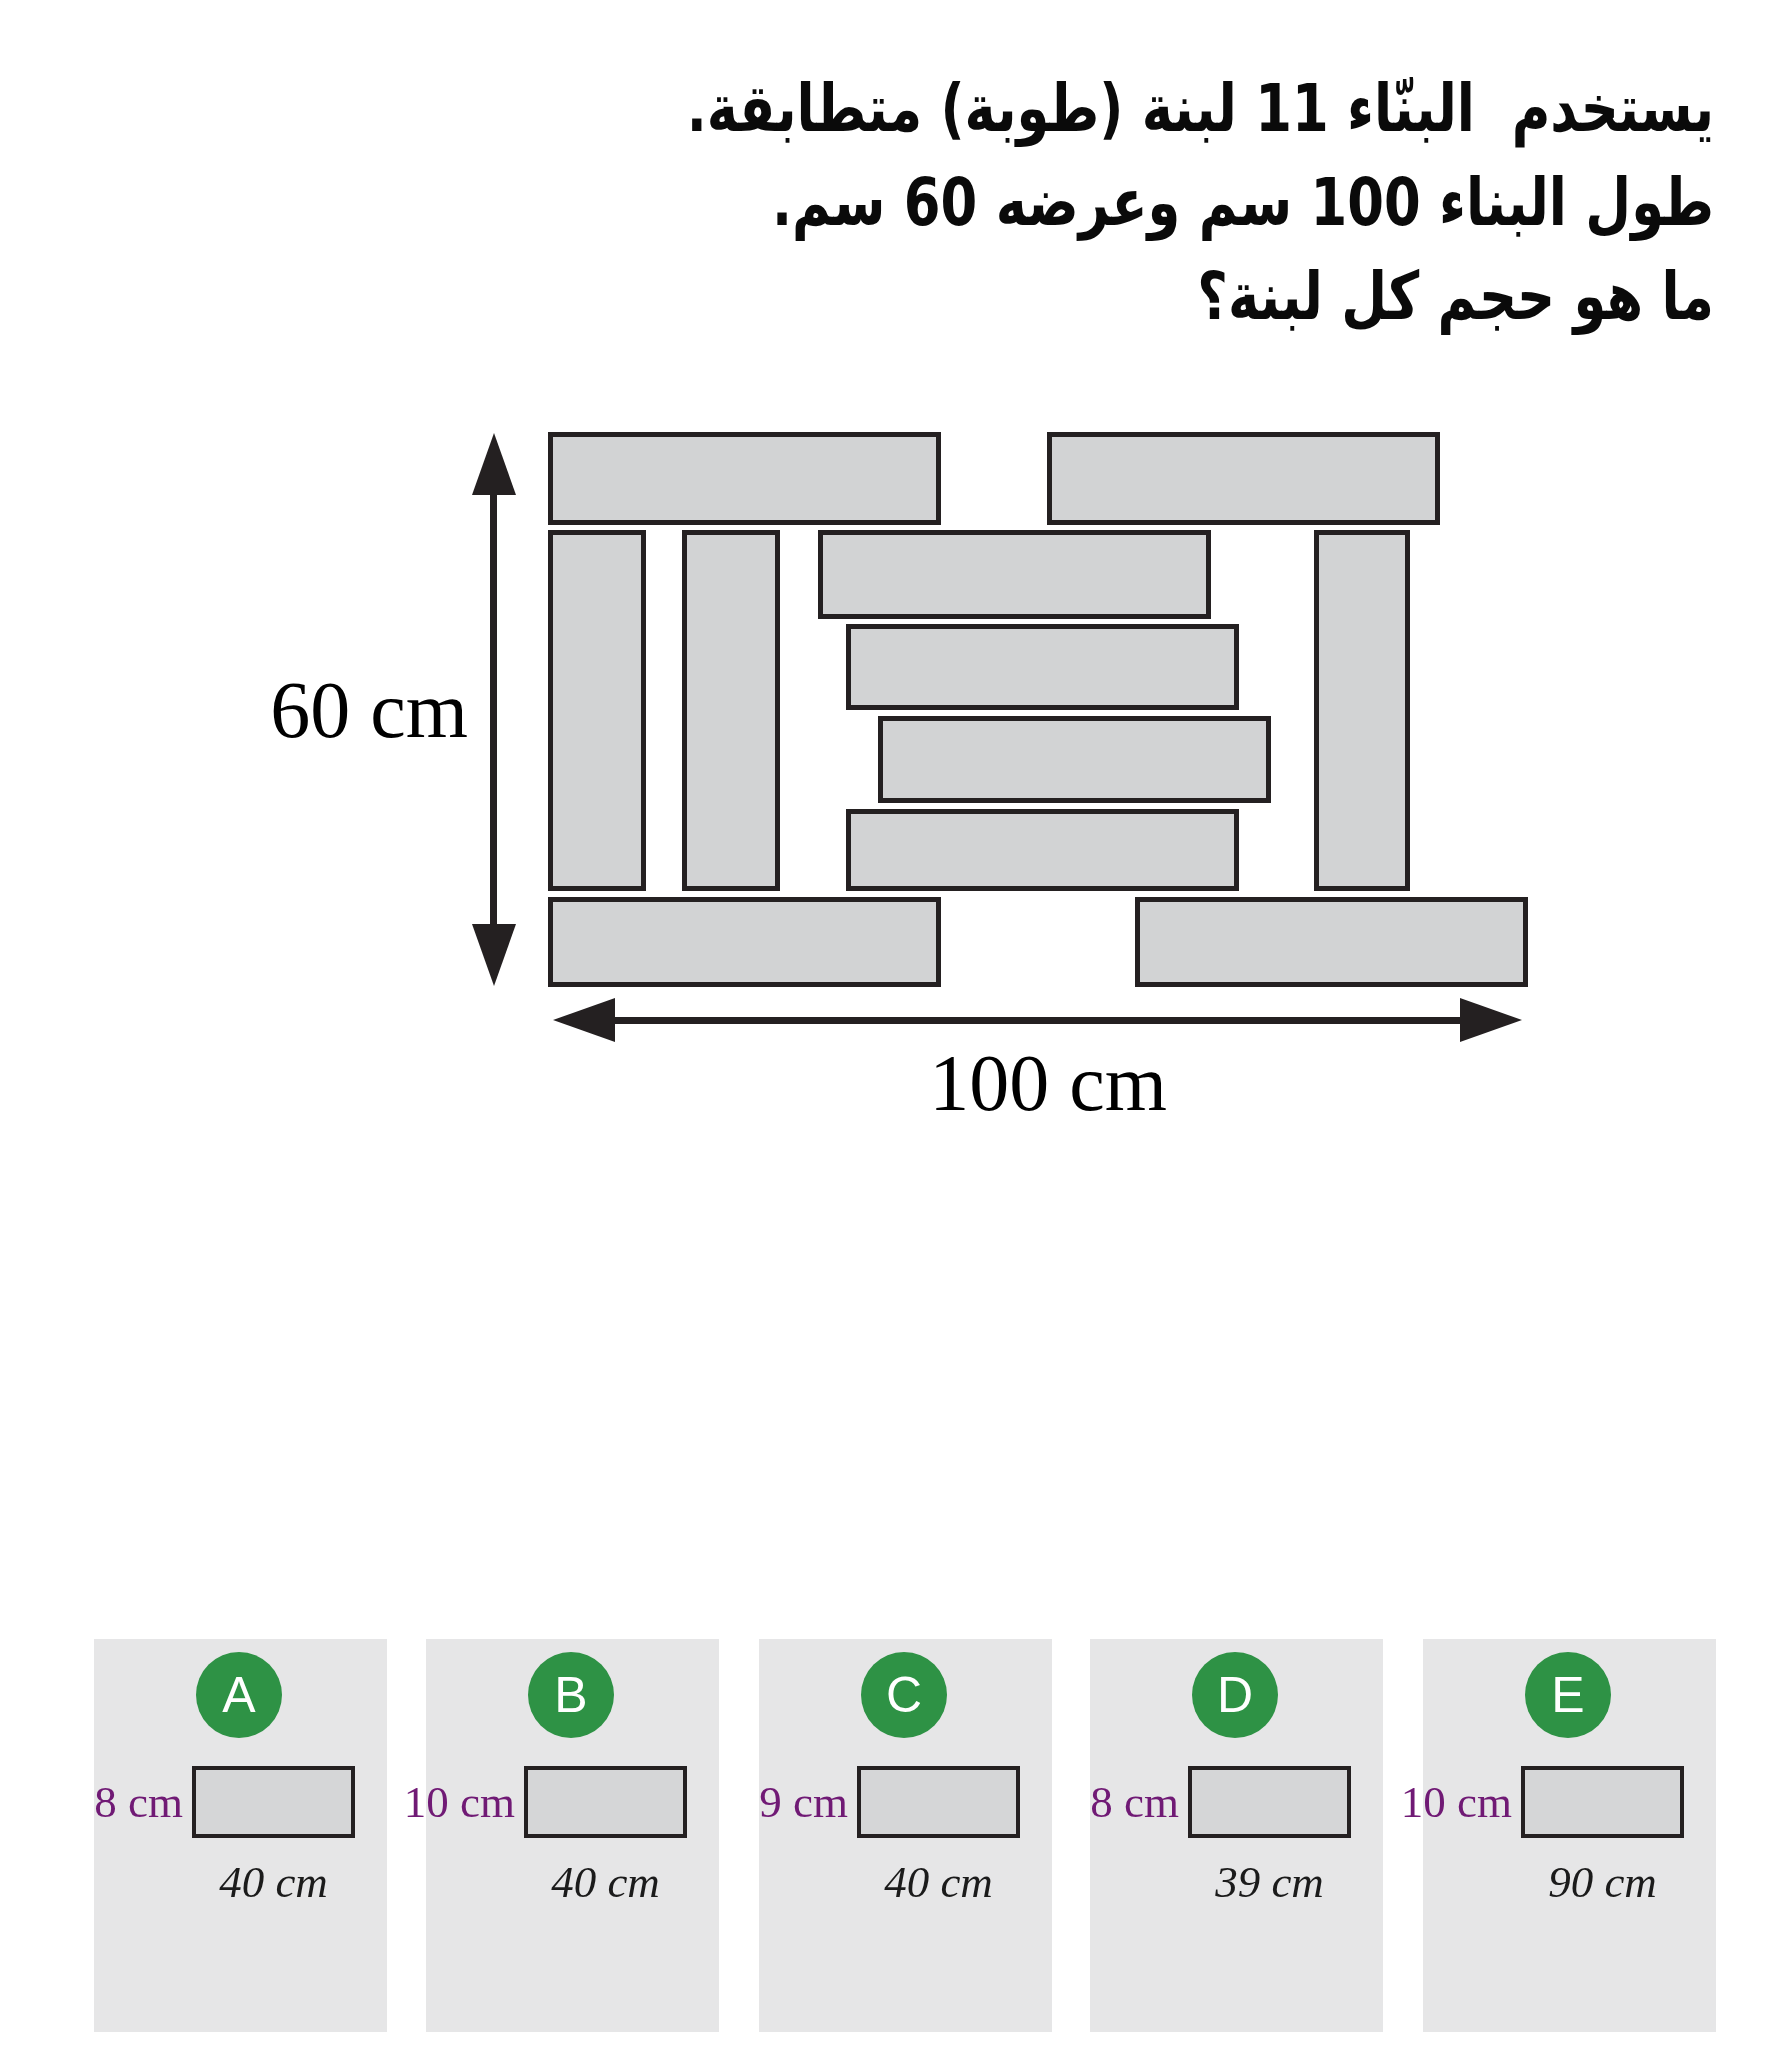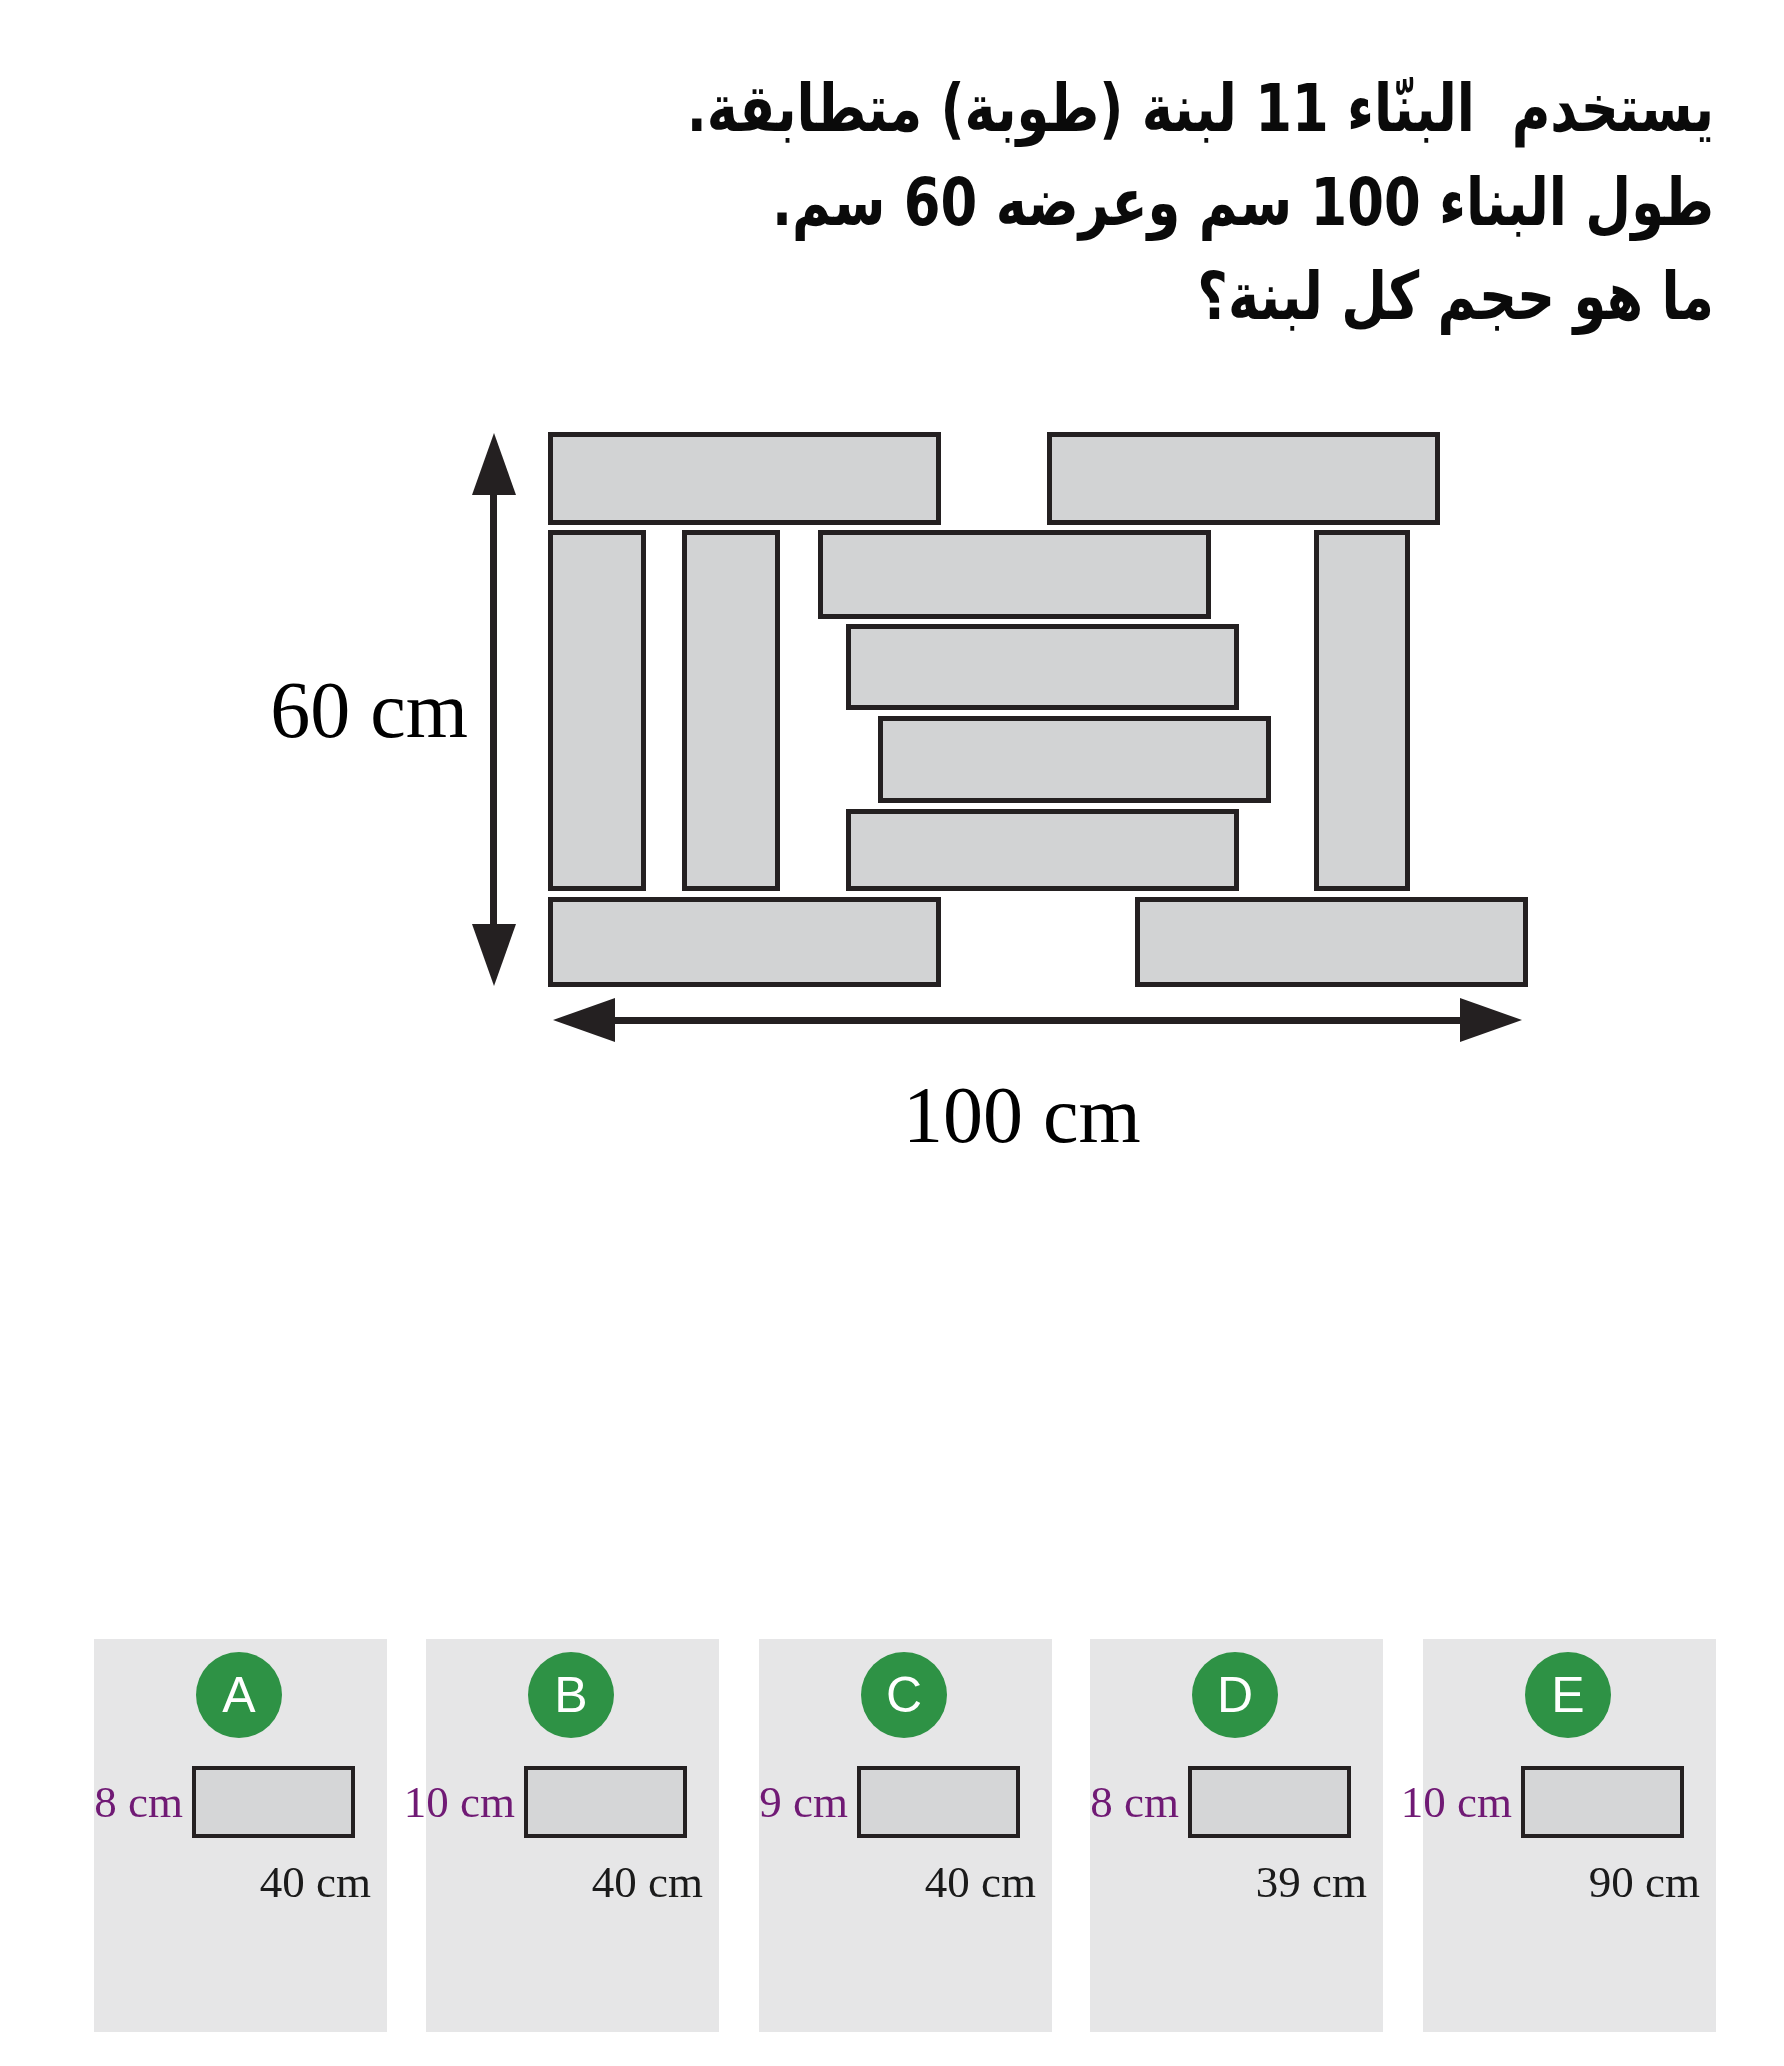--- a/index.html
+++ b/index.html
@@ -43,21 +43,21 @@
   }
   .fig-label{
     position:absolute;
     font-family:"Liberation Serif",serif;
     font-size:80px;
     color:#000000;
     line-height:80px;
     white-space:nowrap;
   }
   .fig-label.h{left:228px;top:670px;width:240px;text-align:right;}
-  .fig-label.w{left:903px;top:1075px;width:264px;text-align:left;}
+  .fig-label.w{left:903px;top:1043px;width:264px;text-align:right;}
   .shaft-v{position:absolute;left:490px;top:448px;width:7.2px;height:524px;background:var(--brick-border);}
   .tri{position:absolute;width:0;height:0;}
   .tri-up{left:472px;top:433px;border-left:22.4px solid transparent;border-right:22.4px solid transparent;border-bottom:62px solid var(--brick-border);}
   .tri-down{left:472px;top:924px;border-left:22.4px solid transparent;border-right:22.4px solid transparent;border-top:62px solid var(--brick-border);}
   .shaft-h{position:absolute;left:607px;top:1017px;width:863px;height:7.2px;background:var(--brick-border);}
   .tri-left{left:553px;top:998px;border-top:22.4px solid transparent;border-bottom:22.4px solid transparent;border-right:62px solid var(--brick-border);}
   .tri-right{left:1460px;top:998px;border-top:22.4px solid transparent;border-bottom:22.4px solid transparent;border-left:62px solid var(--brick-border);}
   
   .en-block{position:absolute;left:98px;top:1221px;width:1599px;}
   .en-line{
@@ -112,25 +112,26 @@
     display:flex;align-items:center;justify-content:flex-end;
     font-family:"Liberation Serif",serif;
     font-size:45px;
     color:#701a75;
     white-space:nowrap;
   }
   .opt-w-label{
     position:absolute;
     left:82px;top:217px;
     width:195px;
-    text-align:right;
+    text-align:center;
     font-family:"Liberation Serif",serif;
     font-size:45px;
     color:#1b1b1b;
     white-space:nowrap;
+    font-style:italic;
   }
 </style>
 </head>
 <body>
 
 <div class="page">
 
   <div class="ar-block">
     <div class="ar-line">يستخدم  البنّاء 11 لبنة (طوبة) متطابقة.</div>
     <div class="ar-line">طول البناء 100 سم وعرضه 60 سم.</div>

